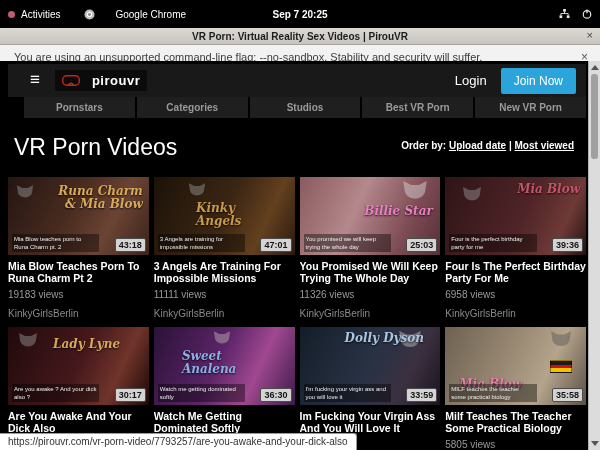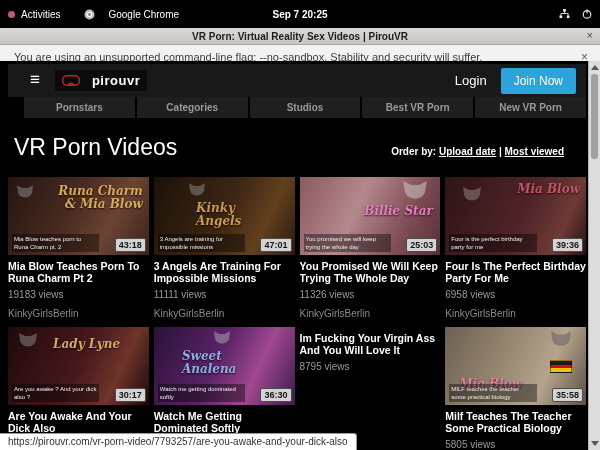--- a/index.html
+++ b/index.html
@@ -3,21 +3,21 @@
 <meta charset="utf-8">
 <style>
   * { box-sizing: border-box; margin: 0; padding: 0; }
   html,body { width:600px; height:450px; overflow:hidden; }
   body { background:#000; font-family:"Liberation Sans",sans-serif; position:relative; }
 
   
   .sysbar { height:28px; background:#000; color:#fff; display:flex; align-items:center; font-size:10px; position:relative; padding:0 8px; }
   .sys-left { display:flex; align-items:center; gap:6px; }
   .dot { width:7px; height:7px; border-radius:50%; background:#c25b72; }
-  .chrome-grp { display:flex; align-items:center; gap:13px; margin-left:24px; }
+  .chrome-grp { display:flex; align-items:center; gap:20px; margin-left:24px; }
   .clock { position:absolute; left:0; right:0; text-align:center; font-weight:bold; font-size:10px; }
   .sys-right { margin-left:auto; display:flex; align-items:center; gap:12px; z-index:2; }
   .sys-right svg { display:block; }
 
   
   .titlebar { height:17px; background:linear-gradient(#dcd8d4,#c8c4c0); border-bottom:1px solid #a8a4a0;
               display:flex; align-items:center; justify-content:center; position:relative;
               font-size:10px; font-weight:bold; color:#1d1d1d; }
   .tb-close { position:absolute; right:7px; top:1px; color:#444; font-size:11px; font-weight:normal; }
 
@@ -39,21 +39,21 @@
   .search-btn { width:33px; height:24px; background:#2d2d2d; border:none; display:flex; align-items:center; justify-content:center; }
   .login { color:#fff; font-size:13px; margin-left:auto; margin-right:14px; }
   .join-btn { background:#2ba4dc; color:#fff; border:none; font-size:12px; padding:6px 13px; border-radius:2px;
               font-family:"Liberation Sans",sans-serif; }
 
   .nav { display:flex; margin:0 14px 0 8px; height:21px;padding-left:16px; }
   .nav-item { flex:1; background:#1f1f1f; border-right:2px solid #000; display:flex; align-items:center; justify-content:center;
               font-size:10px; font-weight:bold; color:#9a9a9a; }
   .nav-item:last-child { border-right:none; }
 
-  .pagehead { display:flex; align-items:flex-end; justify-content:space-between; padding:16px 6px 16px 14px; margin-right:30px; }
+  .pagehead { display:flex; align-items:center; justify-content:space-between; padding:16px 6px 16px 14px; margin-right:20px; }
   .pagehead h1 { font-size:23px; font-weight:400; color:#fff; }
   .orderby { font-size:10px; font-weight:bold; color:#fff; padding-bottom:4px; }
   .orderby a { color:#fff; text-decoration:underline; }
 
   
   .grid { display:grid; grid-template-columns:repeat(4,1fr); gap:8px 5px; margin:0 14px 0 8px; }
   .card { position:relative; }
   .thumb { position:relative; height:78px; overflow:hidden; }
   .vtitle { margin-top:5px; font-size:10.5px; font-weight:bold; color:#fff; line-height:1.15; height:24px; overflow:hidden; }
   .views { margin-top:5px; font-size:10px; color:#9a9a9a; }
@@ -264,20 +264,30 @@
           </div>
         <div class="overlay o6">Sweet Analena</div>
         <div class="caption">Watch me getting dominated softly</div>
         <span class="dur">36:30</span>
       </div>
       <div class="vtitle">Watch Me Getting Dominated Softly</div>
       <div class="views">1974 views</div>
     </div>
 
     <div class="card">
+      <div class="thumb t7">
+        <div class="cat c7">
+            <svg width="24" height="19" viewBox="0 0 20 16">
+              <path d="M2 7 L1 0 L7 3 H13 L19 0 L18 7 A8 6.5 0 1 1 2 7 Z" fill="#ccc"></path>
+            </svg>
+          </div>
+        <div class="overlay o7">Dolly Dyson</div>
+        <div class="caption">I'm fucking your virgin ass and you will love it</div>
+        <span class="dur">33:59</span>
+      </div>
       <div class="vtitle">Im Fucking Your Virgin Ass And You Will Love It</div>
       <div class="views">8795 views</div>
     </div>
 
     <div class="card">
       <div class="thumb t8">
         <div class="cat c8">
             <svg width="22" height="18" viewBox="0 0 20 16">
               <path d="M2 7 L1 0 L7 3 H13 L19 0 L18 7 A8 6.5 0 1 1 2 7 Z" fill="#555"></path>
             </svg>

